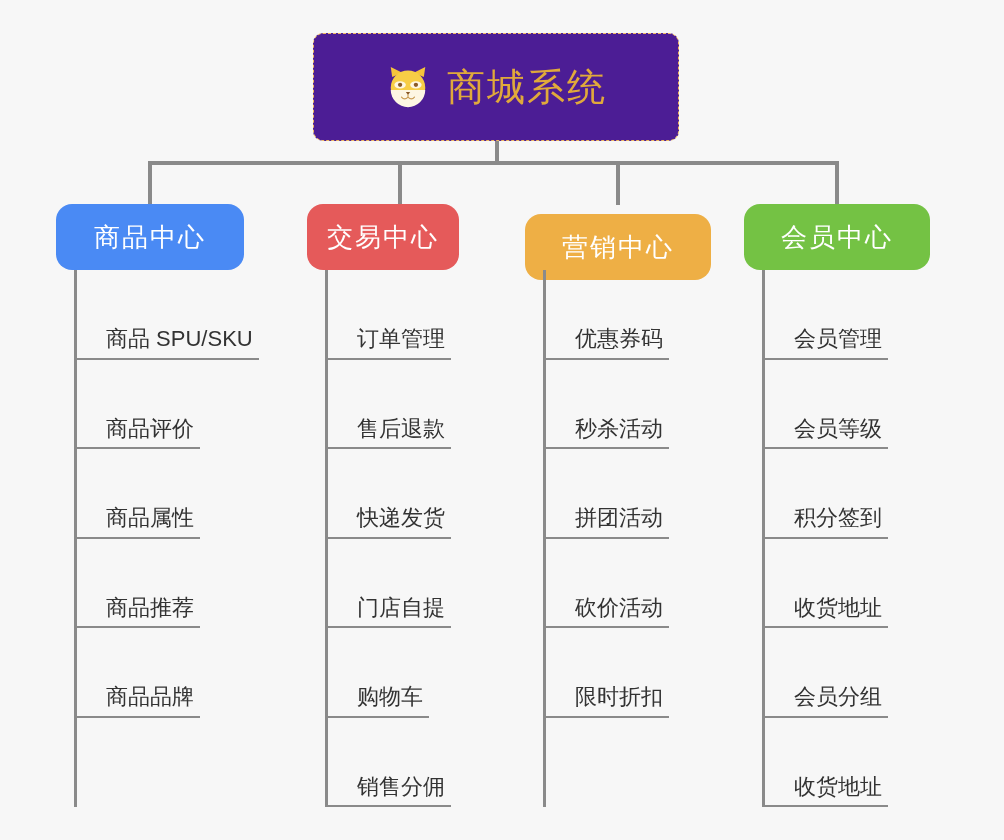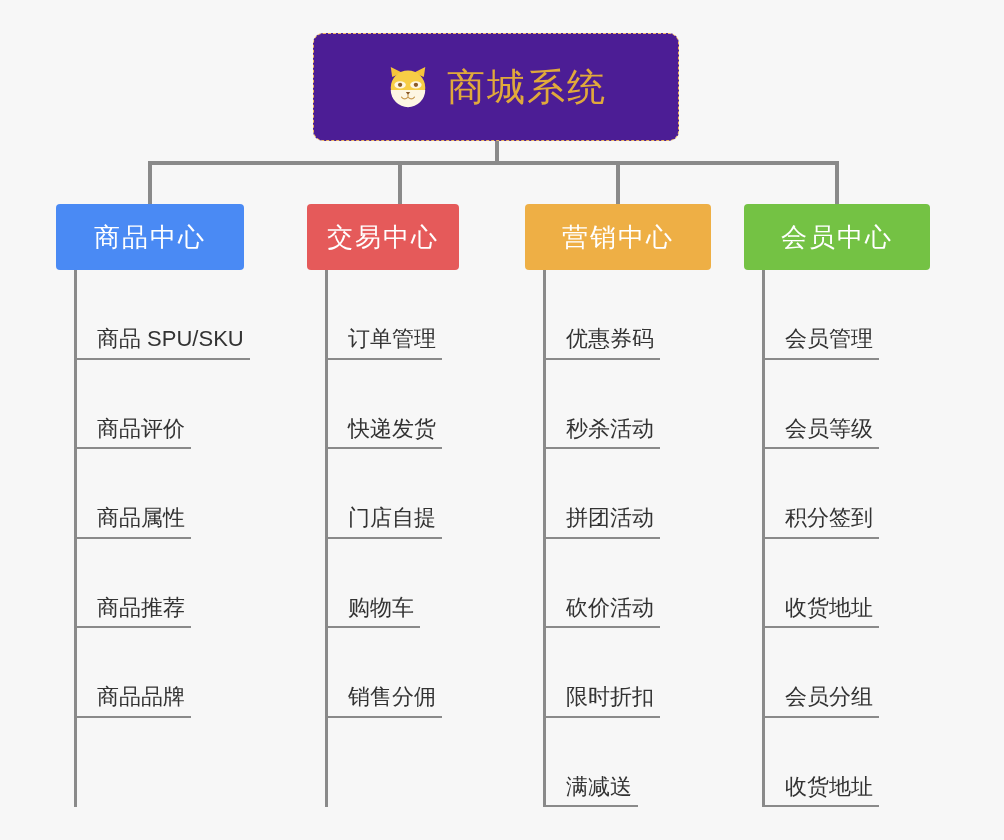--- a/index.html
+++ b/index.html
@@ -60,21 +60,21 @@
   
   .branch {
     position: absolute;
     top: 204px;
   }
   .branch-header {
     position: absolute;
     top: 0;
     left: 0;
     height: 66px;
-    border-radius: 4px;
+    border-radius: 16px;
     display: flex;
     align-items: center;
     justify-content: center;
     color: #ffffff;
     font-size: 26px;
     letter-spacing: 2px;
     white-space: nowrap;
     box-sizing: border-box;
   }
   .branch-trunk {
@@ -93,21 +93,21 @@
     list-style: none;
   }
   .leaf {
     position: relative;
     height: 89.5px;
     display: flex;
     align-items: flex-end;
   }
   .leaf-label {
     display: inline-block;
-    padding: 0 6px 6px 23px;
+    padding: 0 6px 6px 32px;
     font-size: 22px;
     color: #333333;
     white-space: nowrap;
     border-bottom: 2px solid #8a8a8a;
     line-height: 1.1;
   }
 </style>
 </head>
 <body>
 
@@ -171,57 +171,57 @@
   <div class="branch" style="left:307px;">
     <div class="branch-header" style="width:152px; background:#e55a5a;">
       <span>交易中心</span>
     </div>
     <div class="branch-trunk" style="height:537px;"></div>
     <ul class="leaf-list">
       <li class="leaf">
           <span class="leaf-label">订单管理</span>
         </li>
       <li class="leaf">
+          <span class="leaf-label">售后退款</span>
+        </li>
+      <li class="leaf">
           <span class="leaf-label">快递发货</span>
         </li>
       <li class="leaf">
           <span class="leaf-label">门店自提</span>
         </li>
       <li class="leaf">
           <span class="leaf-label">购物车</span>
         </li>
       <li class="leaf">
           <span class="leaf-label">销售分佣</span>
         </li>
     </ul>
   </div>
 
   <div class="branch" style="left:525px;">
-    <div class="branch-header" style="width:186px; background:#eeaf45;">
+    <div class="branch-header" style="width:186px; background:#eeaf45;margin-top:10px;">
       <span>营销中心</span>
     </div>
     <div class="branch-trunk" style="height:537px;"></div>
     <ul class="leaf-list">
       <li class="leaf">
           <span class="leaf-label">优惠券码</span>
         </li>
       <li class="leaf">
           <span class="leaf-label">秒杀活动</span>
         </li>
       <li class="leaf">
           <span class="leaf-label">拼团活动</span>
         </li>
       <li class="leaf">
           <span class="leaf-label">砍价活动</span>
         </li>
       <li class="leaf">
           <span class="leaf-label">限时折扣</span>
-        </li>
-      <li class="leaf">
-          <span class="leaf-label">满减送</span>
         </li>
     </ul>
   </div>
 
   <div class="branch" style="left:744px;">
     <div class="branch-header" style="width:186px; background:#74c244;">
       <span>会员中心</span>
     </div>
     <div class="branch-trunk" style="height:537px;"></div>
     <ul class="leaf-list">

